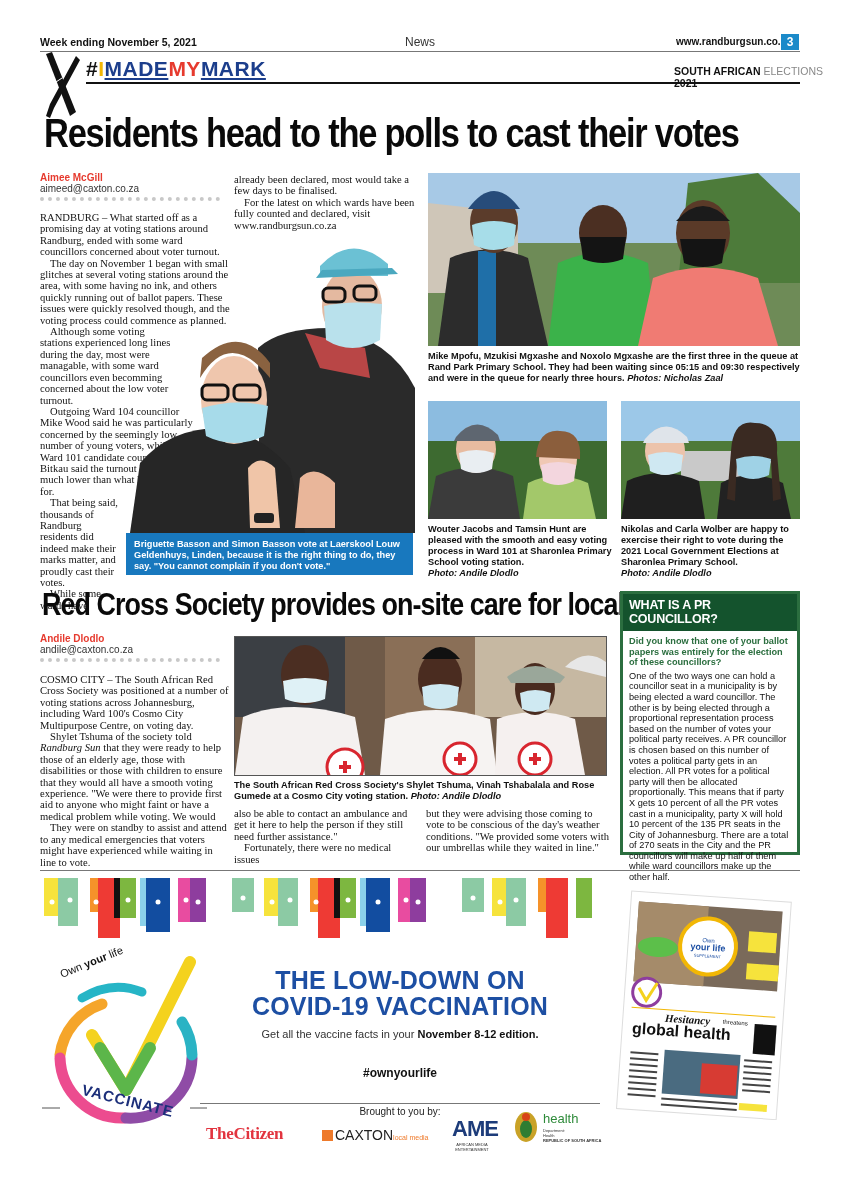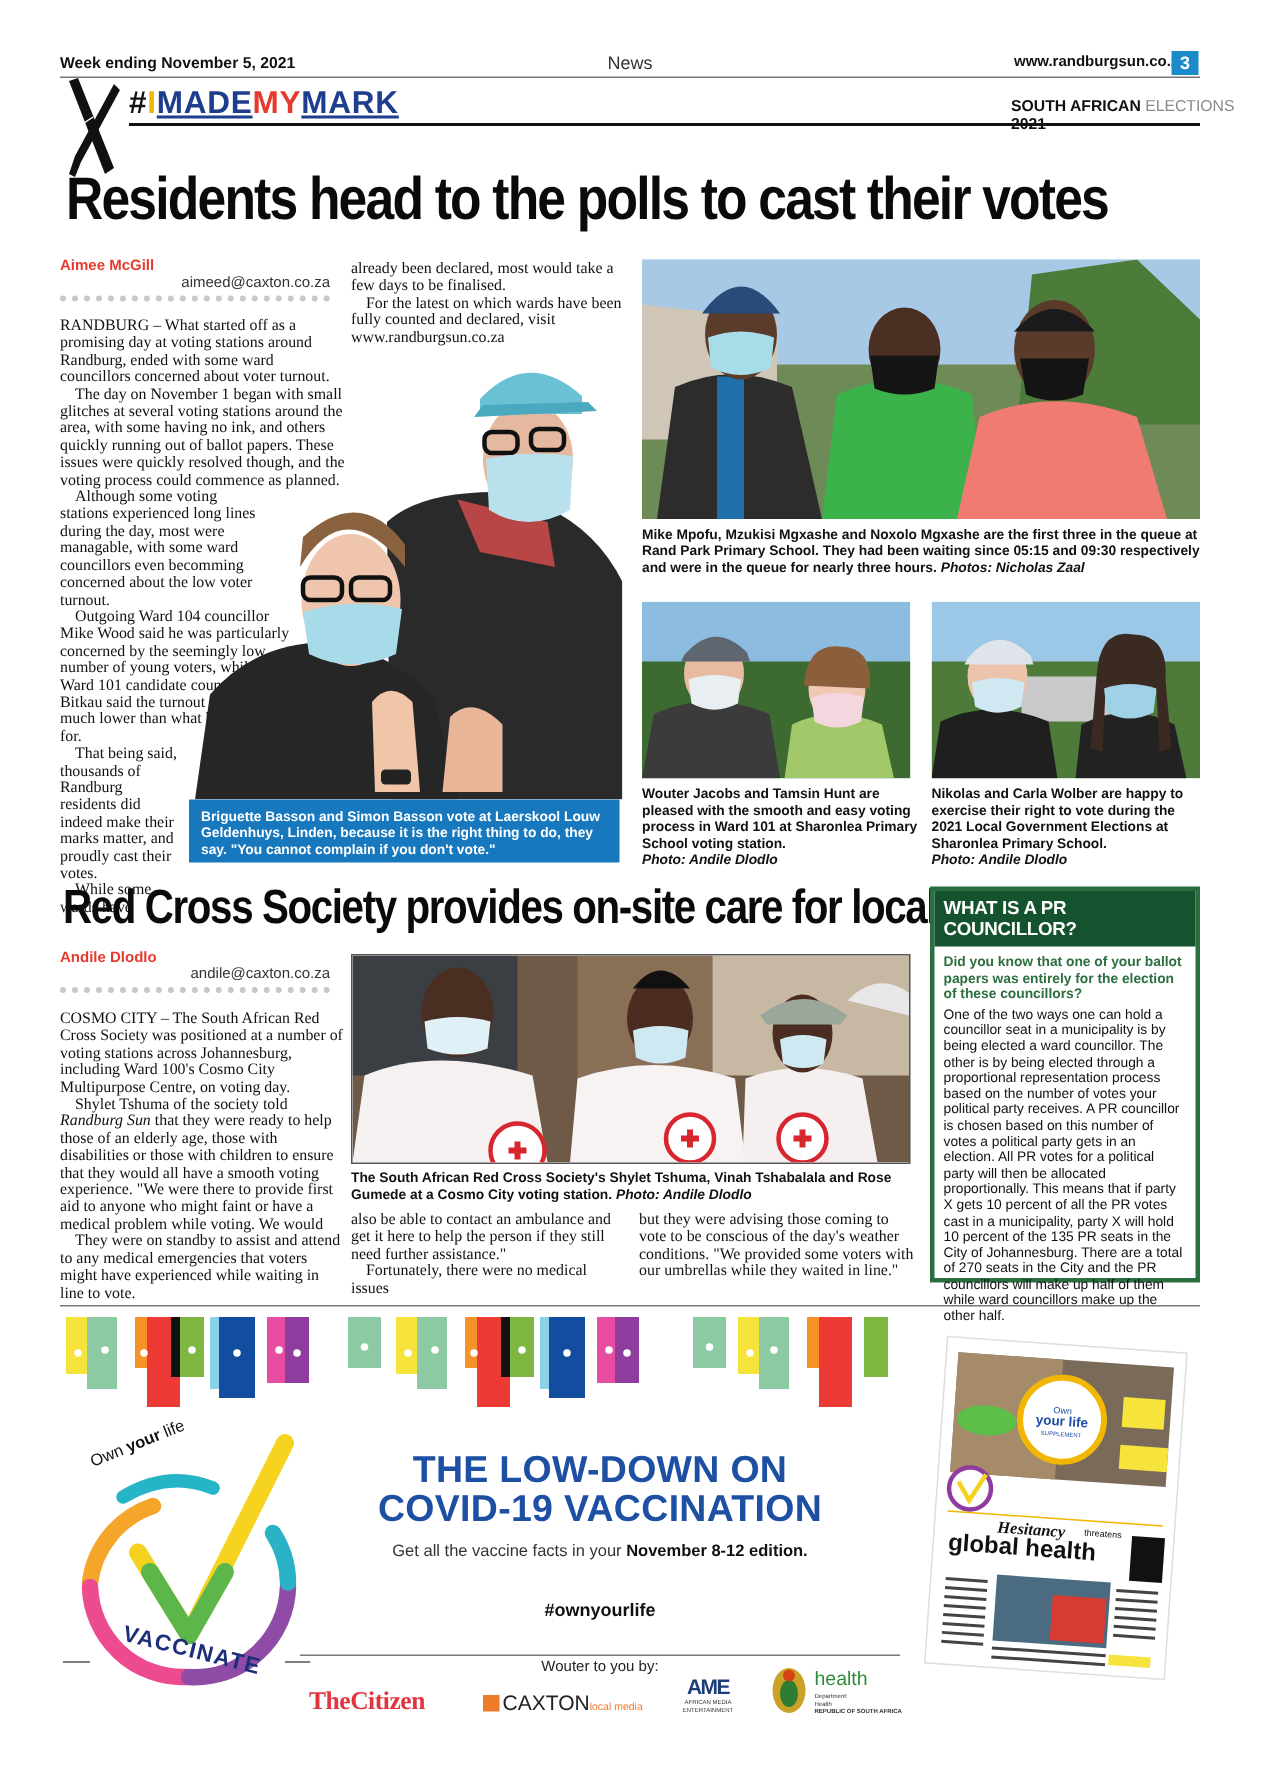--- a/index.html
+++ b/index.html
@@ -21,21 +21,21 @@
   .hashtag .h1 { color: #111; } .hashtag .h2 { color: #f2b705; } .hashtag .h3 { color: #e63a2e; } .hashtag .h4 { color: #1c3e8c; text-decoration: underline; }
   .elections-tag { left: 650px; top: 65px; font: 10.5px "Liberation Sans", sans-serif; color: #111; margin-left: 24px; }
   .elections-tag b { font-weight: bold; }
   .elections-tag .light { color: #888; }
   .rule-brand { left: 86px; top: 82px; width: 714px; height: 2px; background: #111; }
 
   .headline1 { left: 44px; top: 111px; width: 770px; font: bold 40px "Liberation Sans Narrow", "Liberation Sans", sans-serif;
                letter-spacing: -1.4px; transform: scaleX(0.86); transform-origin: left top; white-space: nowrap; color: #0a0a0a; }
 
   .byline-name { font: bold 10px "Liberation Sans", sans-serif; color: #e63a2e; }
-  .byline-email { font: 10px "Liberation Sans", sans-serif; color: #333; text-align: right; }
+  .byline-email { font: 10px "Liberation Sans", sans-serif; color: #333; }
   .dotted { height: 5px; border-top: 4px dotted #c8c8c8; }
 
   .body-text { font: 10.6px/11.4px "Liberation Serif", serif; color: #111; }
   .body-text p { text-indent: 10px; }
   .body-text p.first { text-indent: 0; }
 
   .photo { overflow: hidden; }
   .caption { font: bold 9.2px/11px "Liberation Sans", sans-serif; color: #111; }
   .caption i { font-style: italic; }
   .caption-blue { background: #1878be; color: #fff; font: bold 9.2px/11px "Liberation Sans", sans-serif; padding: 6px 8px; }
@@ -345,28 +345,28 @@
   <div>THE LOW-DOWN ON</div>
   <div>COVID-19 VACCINATION</div>
 </div>
 <div class="abs ad-sub">
   <span>Get all the vaccine facts in your</span>
   <b>November 8-12 edition.</b>
 </div>
 <div class="abs ad-hashtag">#ownyourlife</div>
 
 <div class="abs ad-rule" style="left:200px; top:1103px; width:400px;"></div>
-<div class="abs brought">Wouter to you by:</div>
+<div class="abs brought">Brought to you by:</div>
 
 <div class="abs logo-citizen">TheCitizen</div>
 <div class="abs logo-caxton">
   <span class="cx-box"></span><span>CAXTON</span><span class="lm">local media</span>
 </div>
 <div class="abs logo-ame">
-  <div class="sans" style="font-weight:900; font-size:14px; color:#1d3c7a; letter-spacing:-1px;">AME</div>
+  <div class="sans" style="font-weight:900; font-size:22px; color:#1d3c7a; letter-spacing:-1px;">AME</div>
   <div class="sans" style="font-size:4px; color:#333;">AFRICAN MEDIA ENTERTAINMENT</div>
 </div>
 <div class="abs logo-health" style="width:100px; height:34px;">
   <svg class="abs" style="left:0; top:0;" width="26" height="32" viewBox="0 0 26 32">
     <ellipse cx="13" cy="16" rx="11" ry="15" fill="#c9a227"></ellipse>
     <ellipse cx="13" cy="18" rx="6" ry="9" fill="#2e7d32"></ellipse>
     <circle cx="13" cy="6" r="4" fill="#d84315"></circle>
   </svg>
   <div class="abs sans" style="left:30px; top:0; font-size:13px; color:#2e8b3a;">health</div>
   <div class="abs sans" style="left:30px; top:17px; font-size:4px; color:#333; line-height:5px;">

